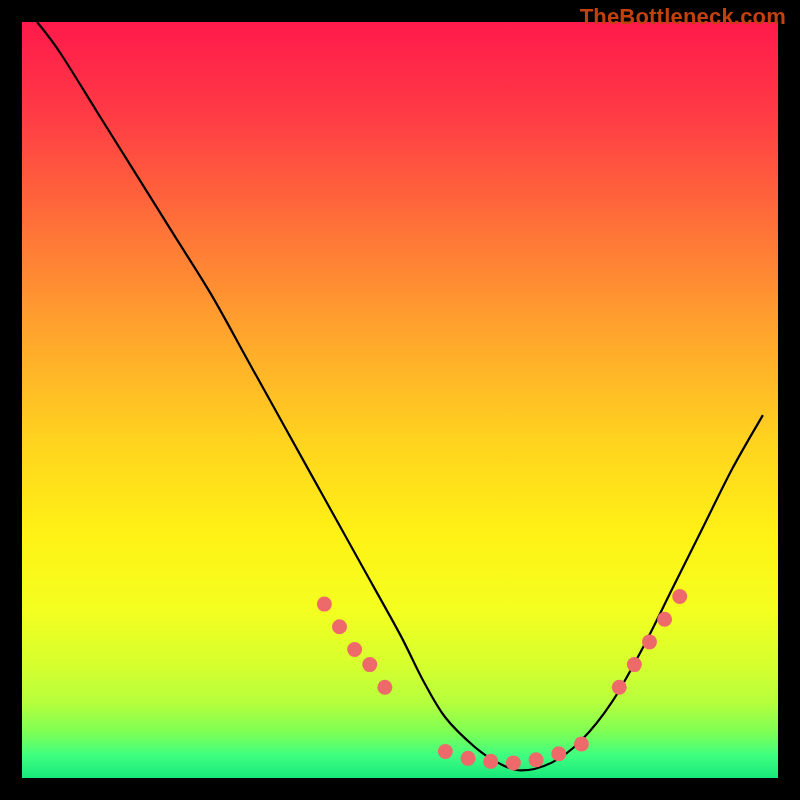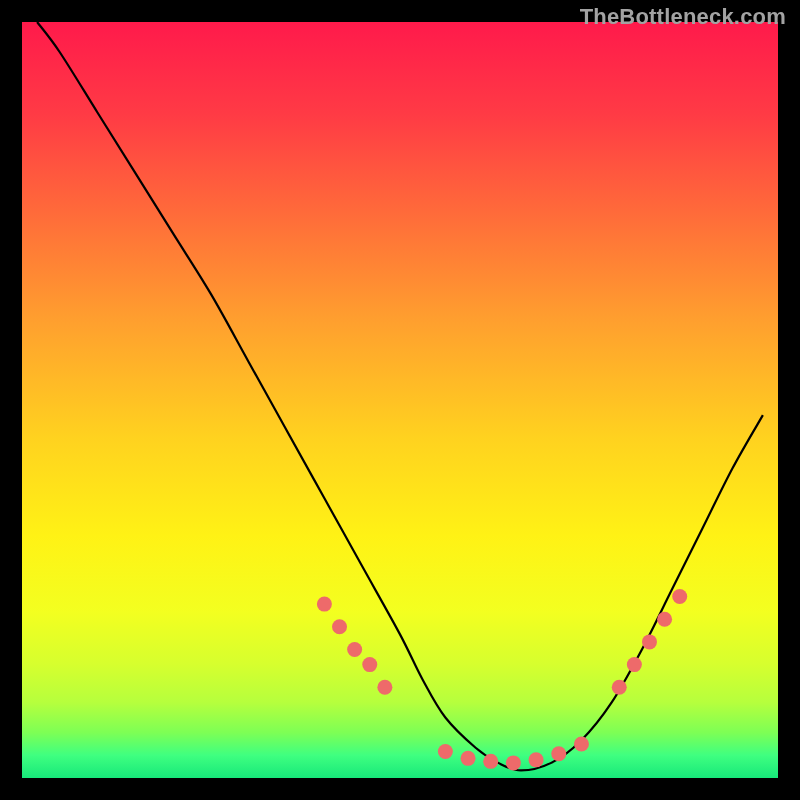--- a/index.html
+++ b/index.html
@@ -18,21 +18,21 @@
     height: 756px;
     background: #000;
   }
   .watermark {
     position: absolute;
     top: 4px;
     right: 14px;
     font-family: Arial, Helvetica, sans-serif;
     font-size: 22px;
     font-weight: 600;
-    color: #a3a3a3;
+    color: #c2410c;
     letter-spacing: 0.2px;
     z-index: 5;
   }
   svg {
     display: block;
   }
 </style>
 </head>
 <body>
 

